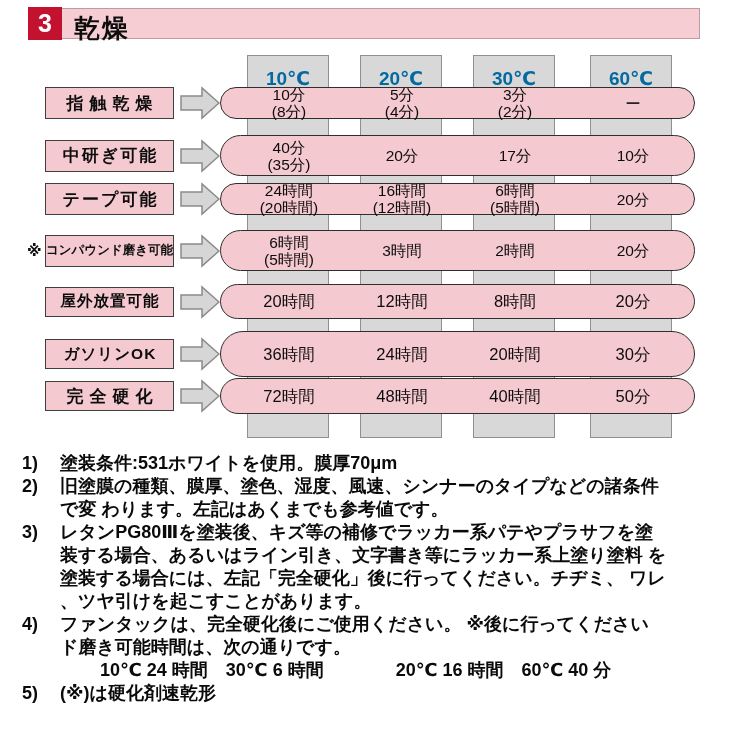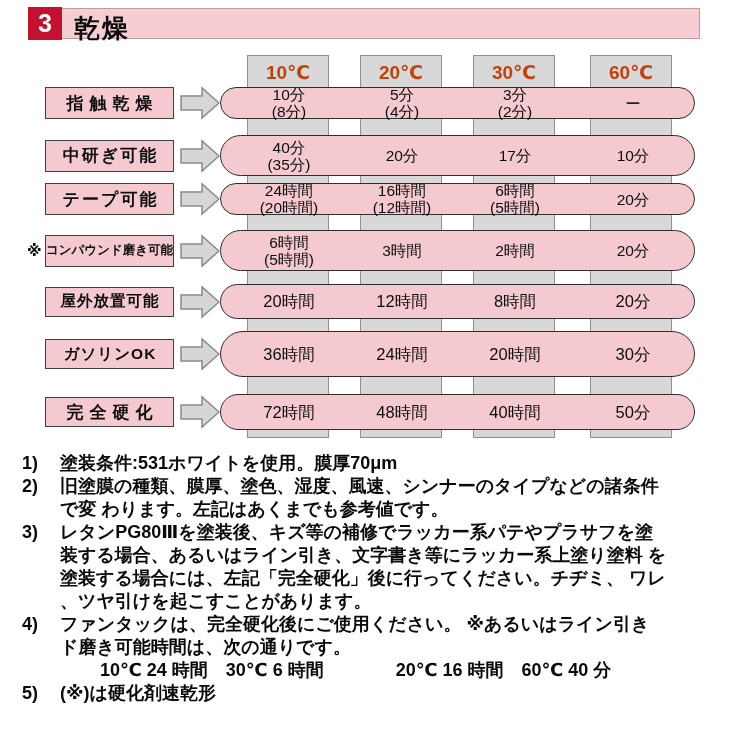--- a/index.html
+++ b/index.html
@@ -21,31 +21,31 @@
   .page-title{
     position:absolute;left:74px;top:8px;height:40px;z-index:2;
     display:flex;align-items:center;font-size:26px;font-weight:800;letter-spacing:2px;color:#0d0d0d;
   }
   
   .gray-col{
     position:absolute;top:55px;width:82px;height:383px;
     background:#d8d8d8;border:1px solid #8f8f8f;box-sizing:border-box;z-index:1;
     text-align:center;
   }
-  .gray-col .temp{display:block;margin-top:5px;font-size:19px;font-weight:600;color:#c2410c;}
+  .gray-col .temp{display:block;margin-top:11px;font-size:19px;font-weight:600;color:#0369a1;}
   .col0{left:247px}.col1{left:360px}.col2{left:473px}.col3{left:590px}
 
   .row{position:absolute;left:0;width:730px;z-index:2;}
   .r1{top:87px;height:32px}
   .r2{top:135px;height:41px}
   .r3{top:183px;height:32px}
   .r4{top:230px;height:41px}
   .r5{top:284px;height:35px}
   .r6{top:331px;height:46px}
-  .r7{top:394px;height:36px}
+  .r7{top:378px;height:36px}
 
   .label-box{
     position:absolute;left:45px;top:50%;transform:translateY(-50%);
     width:129px;height:32px;background:#f5c9d0;border:1px solid #3f3f3f;box-sizing:border-box;
     display:flex;align-items:center;justify-content:center;
     font-size:17px;font-weight:700;color:#0d0d0d;white-space:nowrap;
   }
   .r1 .label-box,.r7 .label-box{letter-spacing:6px;text-indent:6px;}
   .r2 .label-box,.r3 .label-box{letter-spacing:2px;text-indent:2px;}
   .r5 .label-box,.r6 .label-box{font-size:15.5px;letter-spacing:1px;text-indent:1px;}
@@ -210,21 +210,21 @@
   </div>
   <div class="note">
     <span class="num">3)</span>
     <span class="txt">レタンPG80Ⅲを塗装後、キズ等の補修でラッカー系パテやプラサフを塗
 装する場合、あるいはライン引き、文字書き等にラッカー系上塗り塗料 を
 塗装する場合には、左記「完全硬化」後に行ってください。チヂミ、 ワレ
 、ツヤ引けを起こすことがあります。</span>
   </div>
   <div class="note">
     <span class="num">4)</span>
-    <span class="txt"><span>ファンタックは、完全硬化後にご使用ください。 ※あるいはライン引き
+    <span class="txt"><span>ファンタックは、完全硬化後にご使用ください。 ※後に行ってください
 ド磨き可能時間は、次の通りです。</span>
 <span class="sub">10℃ 24 時間　30℃ 6 時間　　　　20℃ 16 時間　60℃ 40 分</span></span>
   </div>
   <div class="note">
     <span class="num">5)</span>
     <span class="txt">(※)は硬化剤速乾形</span>
   </div>
 </div>
 
 </body></html>

